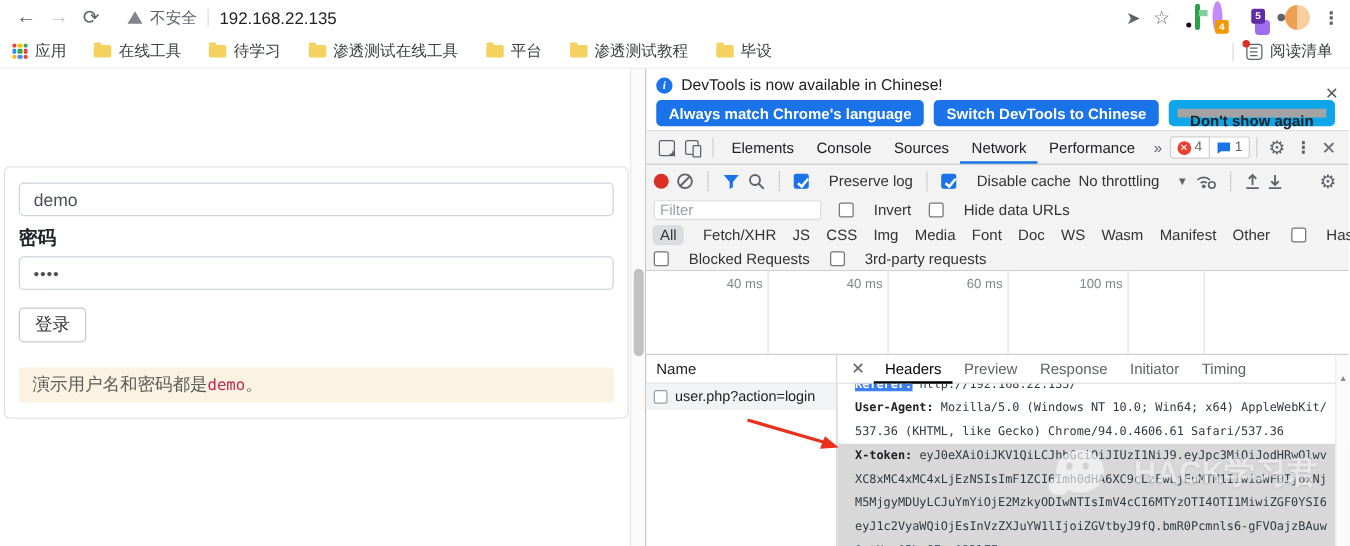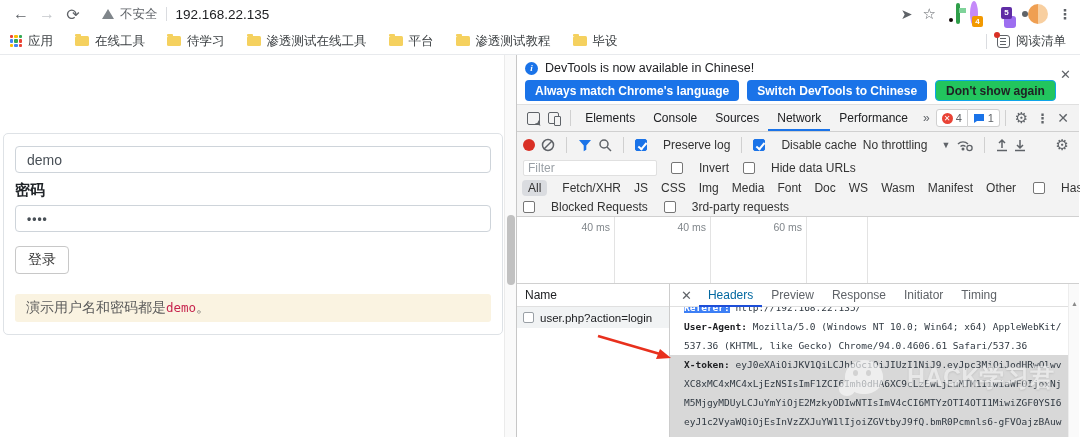--- a/index.html
+++ b/index.html
@@ -67,21 +67,21 @@
   .hint { margin-top:20px; background:#faf3e1; border-radius:3px; padding:5px 11px; font-size:14px; color:#5b5b5b; }
   .hint code { font-family:"DejaVu Sans Mono",monospace; color:#c7254e; font-size:12.5px; }
 
   
   .devtools { width:563px; border-left:1px solid #c7c7c7; display:flex; flex-direction:column; background:#fff; }
   .dt-notice { height:50px; border-bottom:1px solid #e0e0e0; padding:6px 8px 0; position:relative; }
   .notice-line1 { display:flex; align-items:center; gap:7px; font-size:12.5px; color:#202124; }
   .info-ico { width:13px;height:13px;border-radius:50%;background:#1a73e8;color:#fff;font-size:9px;font-weight:bold; text-align:center; line-height:13px; font-family:"Liberation Serif",serif; font-style:italic;}
   .notice-btns { display:flex; gap:8px; margin-top:5px; }
   .btn-blue { background:#1a73e8; color:#fff; border:none; border-radius:4px; font-size:12px; font-weight:bold; padding:3px 10px; height:21px; cursor:pointer; }
-  .btn-plain { background:#22c55e; color:#202124; border:1px solid #0ea5e9; border-radius:4px; font-size:12px; font-weight:bold; padding:3px 10px; height:21px; cursor:pointer; }
+  .btn-plain { background:#a3a3a3; color:#202124; border:7px solid #0ea5e9; border-radius:4px; font-size:12px; font-weight:bold; padding:3px 10px; height:21px; cursor:pointer; }
   .notice-close { position:absolute; right:8px; top:12px; color:#5f6368; font-size:13px; cursor:pointer; }
 
   .dt-tabbar { height:27px; background:#f3f3f3; border-bottom:1px solid #d0d0d0; display:flex; align-items:center; padding:0 6px; }
   .insp-ico { width:14px;height:13px;border:1.5px solid #5f6368;border-radius:2px; position:relative; margin:0 8px 0 4px;}
   .insp-ico::after { content:"➤"; position:absolute; right:-3px; bottom:-4px; font-size:8px; color:#5f6368; transform:rotate(45deg); }
   .dev-ico { width:13px;height:12px;border:1.5px solid #5f6368;border-radius:2px; position:relative; margin-right:6px;}
   .dev-ico::after { content:""; position:absolute; right:-3px; bottom:-3px; width:5px;height:8px;background:#f3f3f3;border:1.5px solid #5f6368;border-radius:1px; }
   .tb-div { width:1px; height:16px; background:#d0d0d0; margin:0 5px; }
   .dt-tab { font-size:12px; color:#202124; padding:0 9px; height:26px; line-height:26px; cursor:pointer; white-space:nowrap; }
   .dt-tab.active { border-bottom:2px solid #1a73e8; }
@@ -121,21 +121,21 @@
   .net-main { flex:1; display:flex; min-height:0; position:relative; }
   .name-col { width:153px; border-right:1px solid #cdcdcd; display:flex; flex-direction:column; }
   .name-hdr { height:23px; border-bottom:1px solid #e0e0e0; font-size:12px; color:#202124; display:flex; align-items:center; padding:0 8px; }
   .req-row { height:21px; background:#f1f3f4; display:flex; align-items:center; gap:6px; padding:0 6px; font-size:11.5px; color:#202124; cursor:pointer; white-space:nowrap; overflow:hidden;}
   .cb-sm { width:11px;height:11px;border:1px solid #9aa0a6;border-radius:2px;background:#fff; flex:none;}
 
   .detail-panel { flex:1; display:flex; flex-direction:column; min-width:0; position:relative;}
   .detail-tabs { height:23px; border-bottom:1px solid #e0e0e0; display:flex; align-items:center; padding:0 4px; background:#fff;}
   .dx { color:#5f6368; font-size:13px; padding:0 7px; cursor:pointer; }
   .d-tab { font-size:12px; color:#5f6368; padding:0 9px; height:23px; line-height:23px; cursor:pointer; }
-  .d-tab.active { color:#0369a1; border-bottom:2px solid #1d4ed8; }
+  .d-tab.active { color:#000000; border-bottom:2px solid #000000; }
   .hdr-content { flex:1; overflow:hidden; font-family:"DejaVu Sans Mono","Liberation Mono",monospace; font-size:9.5px; line-height:19px; color:#303942; padding:0 16px 0 14px; word-break:break-all; position:relative;}
   .hdr-content b { color:#202124; }
   .kv.clip { margin-top:-9px; }
   .kv.clip .sel-name { background:#3d7ff5; color:#fff; }
   .kv-token { background:#d8d8d8; margin:0 -16px 0 -14px; padding:0 16px 60px 14px; }
   .dp-scroll { position:absolute; right:0; top:0; bottom:0; width:11px; background:#fafafa; border-left:1px solid #ededed; }
   .dp-scroll .up { position:absolute; top:16px; left:2px; font-size:7px; color:#8a8a8a; }
 
   .annot-arrow { position:absolute; inset:0; pointer-events:none; }
   .watermark { position:absolute; left:845px; top:360px; display:flex; align-items:center; gap:24px; opacity:0.62; pointer-events:none; }
@@ -363,20 +363,21 @@
       <label class="cb-label">
           <span class="cb"></span>
           <span>3rd-party requests</span>
         </label>
     </div>
 
     <div class="timeline">
       <div class="tl-col" style="width:98px">40 ms</div>
       <div class="tl-col" style="width:96px">40 ms</div>
       <div class="tl-col" style="width:96px">60 ms</div>
+      <div class="tl-col" style="width:96px">100 ms</div>
       <div class="tl-col" style="width:61px"></div>
     </div>
 
     <div class="net-main">
       <div class="name-col">
         <div class="name-hdr">Name</div>
         <div class="req-row">
           <span class="cb-sm"></span>
           <span>user.php?action=login</span>
         </div>

